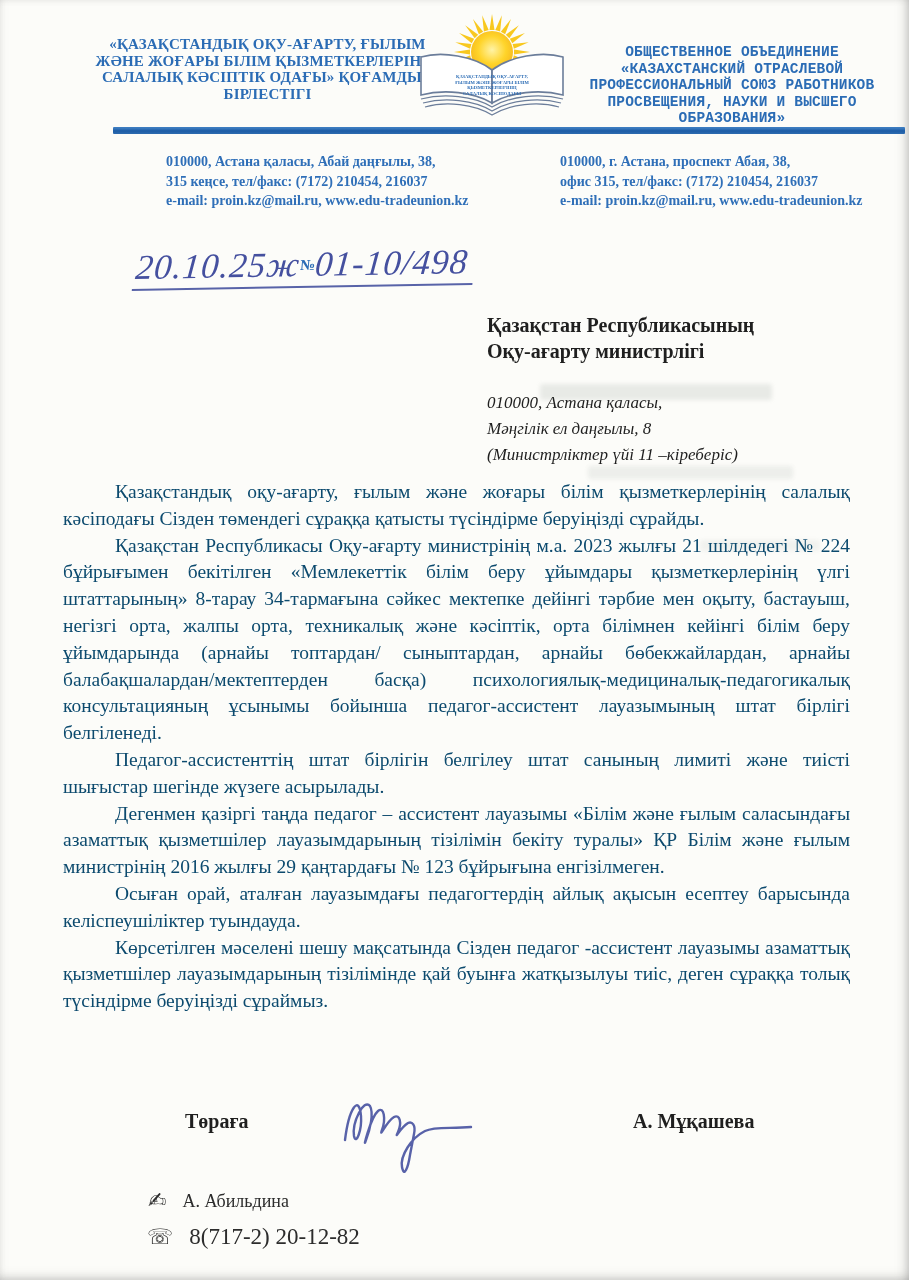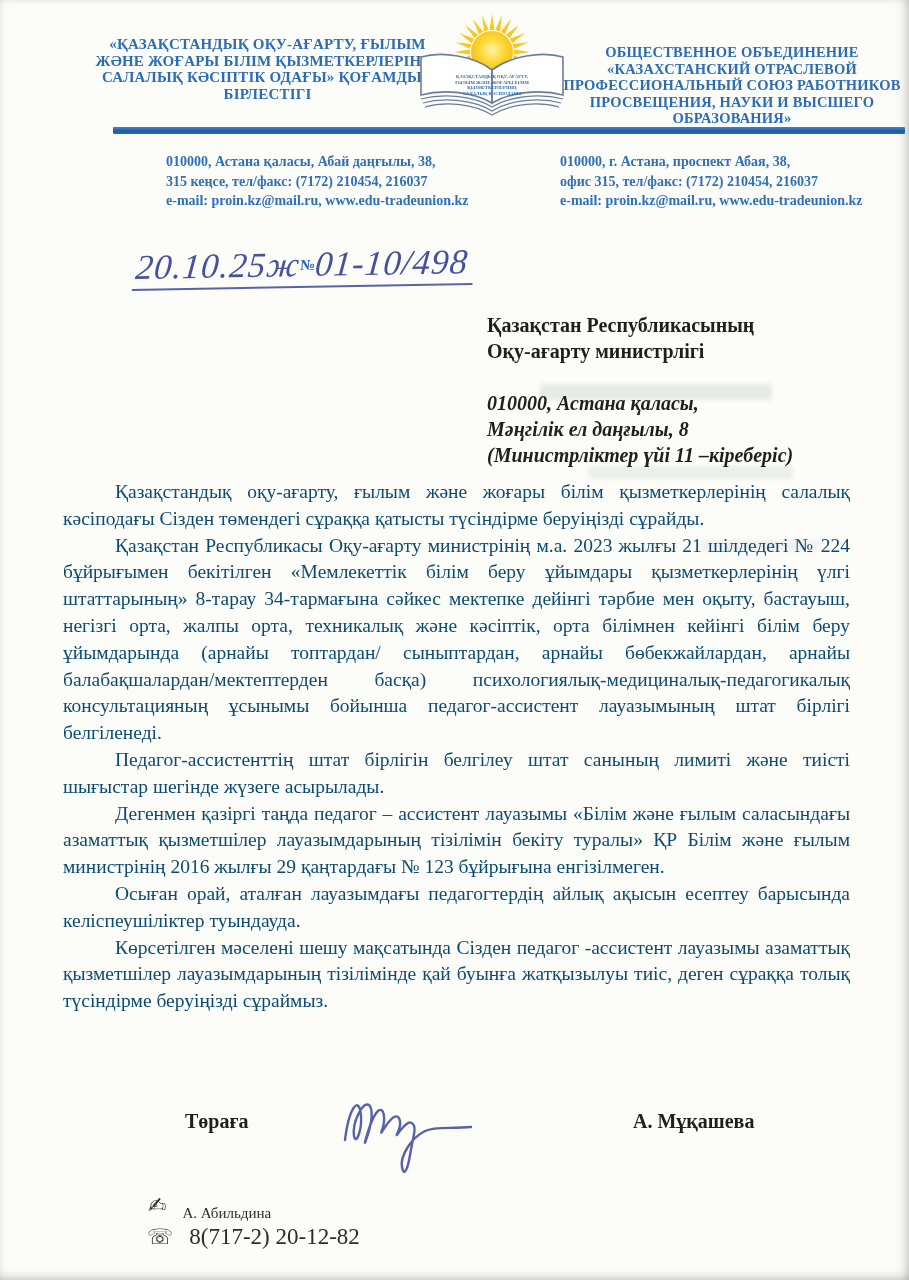--- a/index.html
+++ b/index.html
@@ -42,21 +42,21 @@
     transform-origin:left bottom;
     white-space:nowrap;
   }
   .hand .seg{border-bottom:2px solid #5863a8;padding:0 6px 2px 2px;}
   .hand .num-sign{
     font-style:normal;color:#2b6cb5;font-weight:bold;
     font-size:15px;vertical-align:6px;letter-spacing:0;
   }
   
   .recipient{font-size:20px;line-height:26px;font-weight:bold;}
-  .recipient-addr{font-size:20px;line-height:26px;font-weight:bold;font-style:italic;}
+  .recipient-addr{font-size:17px;line-height:26px;font-weight:normal;font-style:italic;}
   
   .body-text{
     width:787px;
     font-size:19.5px;line-height:26.8px;
     text-align:justify;
     color:#0c4a6e;
   }
   .body-text p{margin:0;text-indent:52px;}
   
   .sig-label{font-size:20px;font-weight:bold;}
@@ -69,21 +69,21 @@
     border-radius:3px;
   }
 </style>
 </head>
 <body>
 
 <div class="page">
 
   <div class="abs org-name" style="left:95px;top:36px;width:345px;">«ҚАЗАҚСТАНДЫҚ ОҚУ-АҒАРТУ, ҒЫЛЫМ ЖӘНЕ ЖОҒАРЫ БІЛІМ ҚЫЗМЕТКЕРЛЕРІНІҢ САЛАЛЫҚ КӘСІПТІК ОДАҒЫ» ҚОҒАМДЫҚ БІРЛЕСТІГІ</div>
 
-  <div class="abs org-name" style="left:563px;top:44px;width:338px;font-size:14.5px;">ОБЩЕСТВЕННОЕ ОБЪЕДИНЕНИЕ «КАЗАХСТАНСКИЙ ОТРАСЛЕВОЙ ПРОФЕССИОНАЛЬНЫЙ СОЮЗ РАБОТНИКОВ ПРОСВЕЩЕНИЯ, НАУКИ И ВЫСШЕГО ОБРАЗОВАНИЯ»</div>
+  <div class="abs org-name" style="left:563px;top:44px;width:338px;font-size:14.5px;font-family:Liberation Mono, monospace;">ОБЩЕСТВЕННОЕ ОБЪЕДИНЕНИЕ «КАЗАХСТАНСКИЙ ОТРАСЛЕВОЙ ПРОФЕССИОНАЛЬНЫЙ СОЮЗ РАБОТНИКОВ ПРОСВЕЩЕНИЯ, НАУКИ И ВЫСШЕГО ОБРАЗОВАНИЯ»</div>
 
   <div class="abs" style="left:412px;top:6px;width:160px;height:120px;">
     <svg width="160" height="120" viewBox="0 0 160 120">
       <defs>
         <radialGradient id="sungrad" cx="50%" cy="45%" r="60%">
           <stop offset="0%" stop-color="#fff3a6"></stop>
           <stop offset="55%" stop-color="#ffd42a"></stop>
           <stop offset="100%" stop-color="#f4b41a"></stop>
         </radialGradient>
       </defs>
@@ -206,20 +206,20 @@
                C44,61 51,44 59,39 C65,36 67,45 63,54 C59,63 65,50 73,45
                C77,43 81,47 79,56 L75,77 C73,90 69,100 67,89 C65,78 76,60 90,53
                C100,48 116,51 136,49" fill="none" stroke="#4a55a2" stroke-width="2.4" stroke-linecap="round" stroke-linejoin="round" opacity="0.92"></path>
     </svg>
   </div>
 
   <div class="abs sig-label" style="left:633px;top:1110px;text-align:right;">А. Мұқашева</div>
 
   <div class="abs footer-line" style="left:148px;top:1190px;">
     <span class="ding" style="font-size:22px;">✍</span>
-    <span style="font-size:15px;margin-top:15px;">А. Абильдина</span>
+    <span style="font-size:18px;">А. Абильдина</span>
   </div>
   <div class="abs footer-line" style="left:147px;top:1224px;">
     <span class="ding" style="font-size:21px;">☏</span>
     <span style="font-size:23px;">8(717-2) 20-12-82</span>
   </div>
 
 </div>
 
 </body></html>

